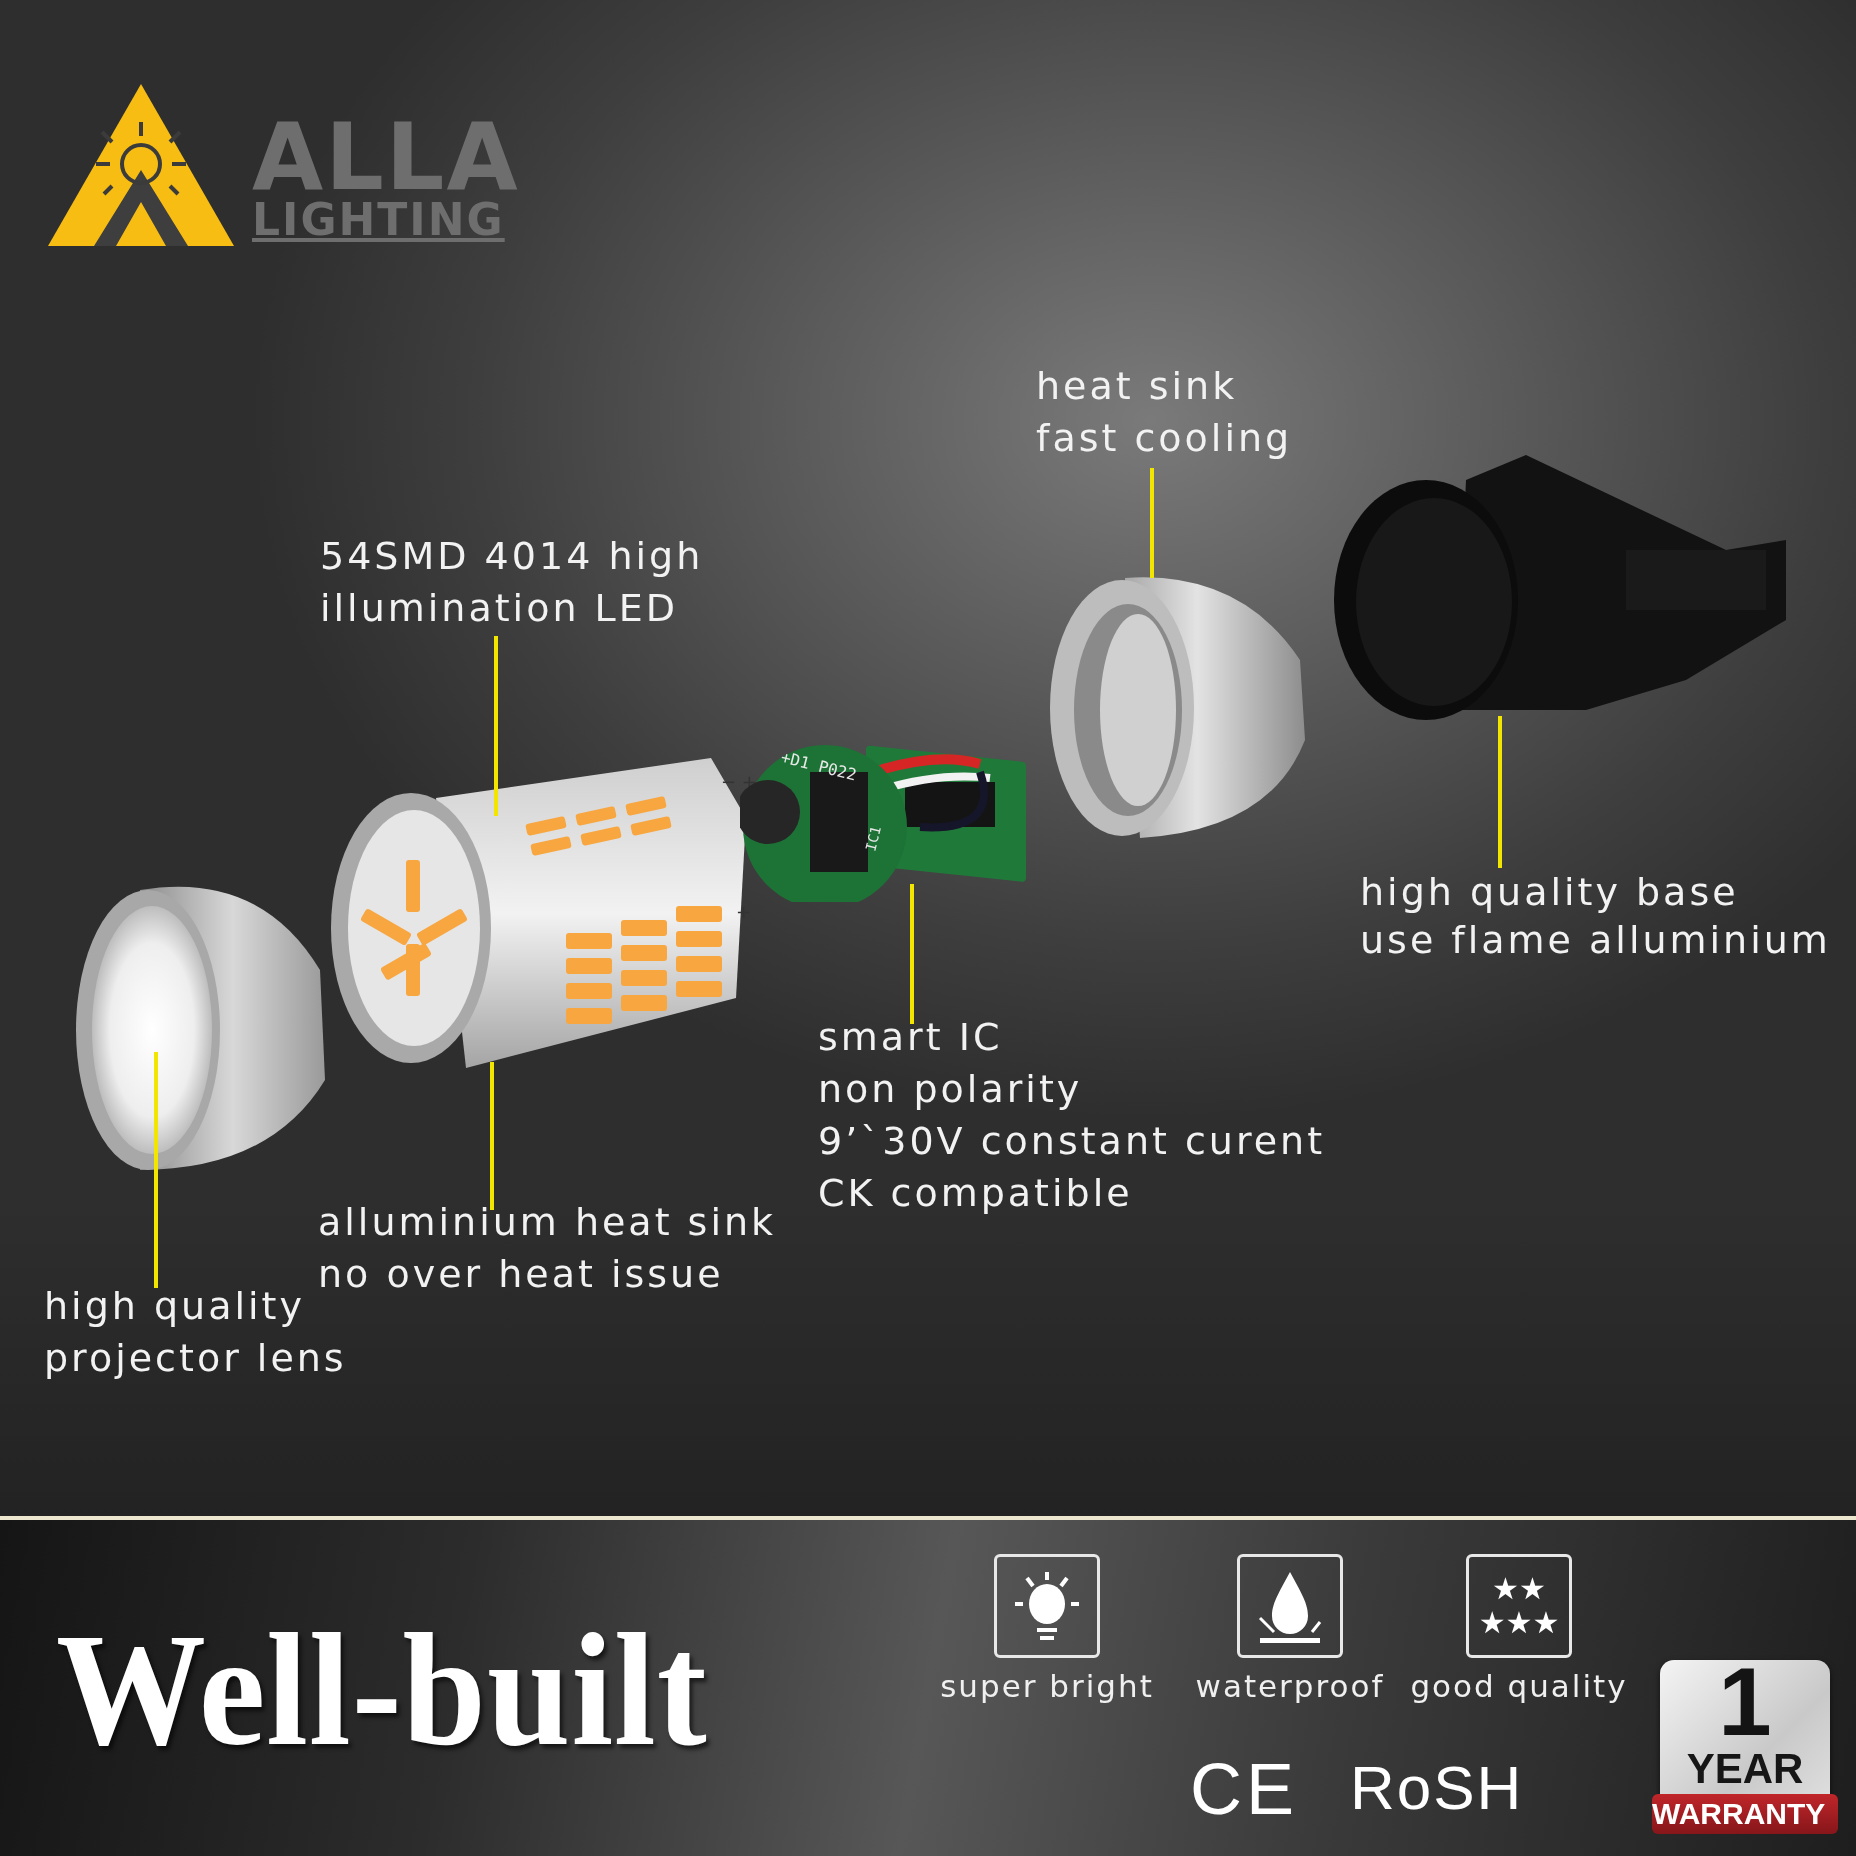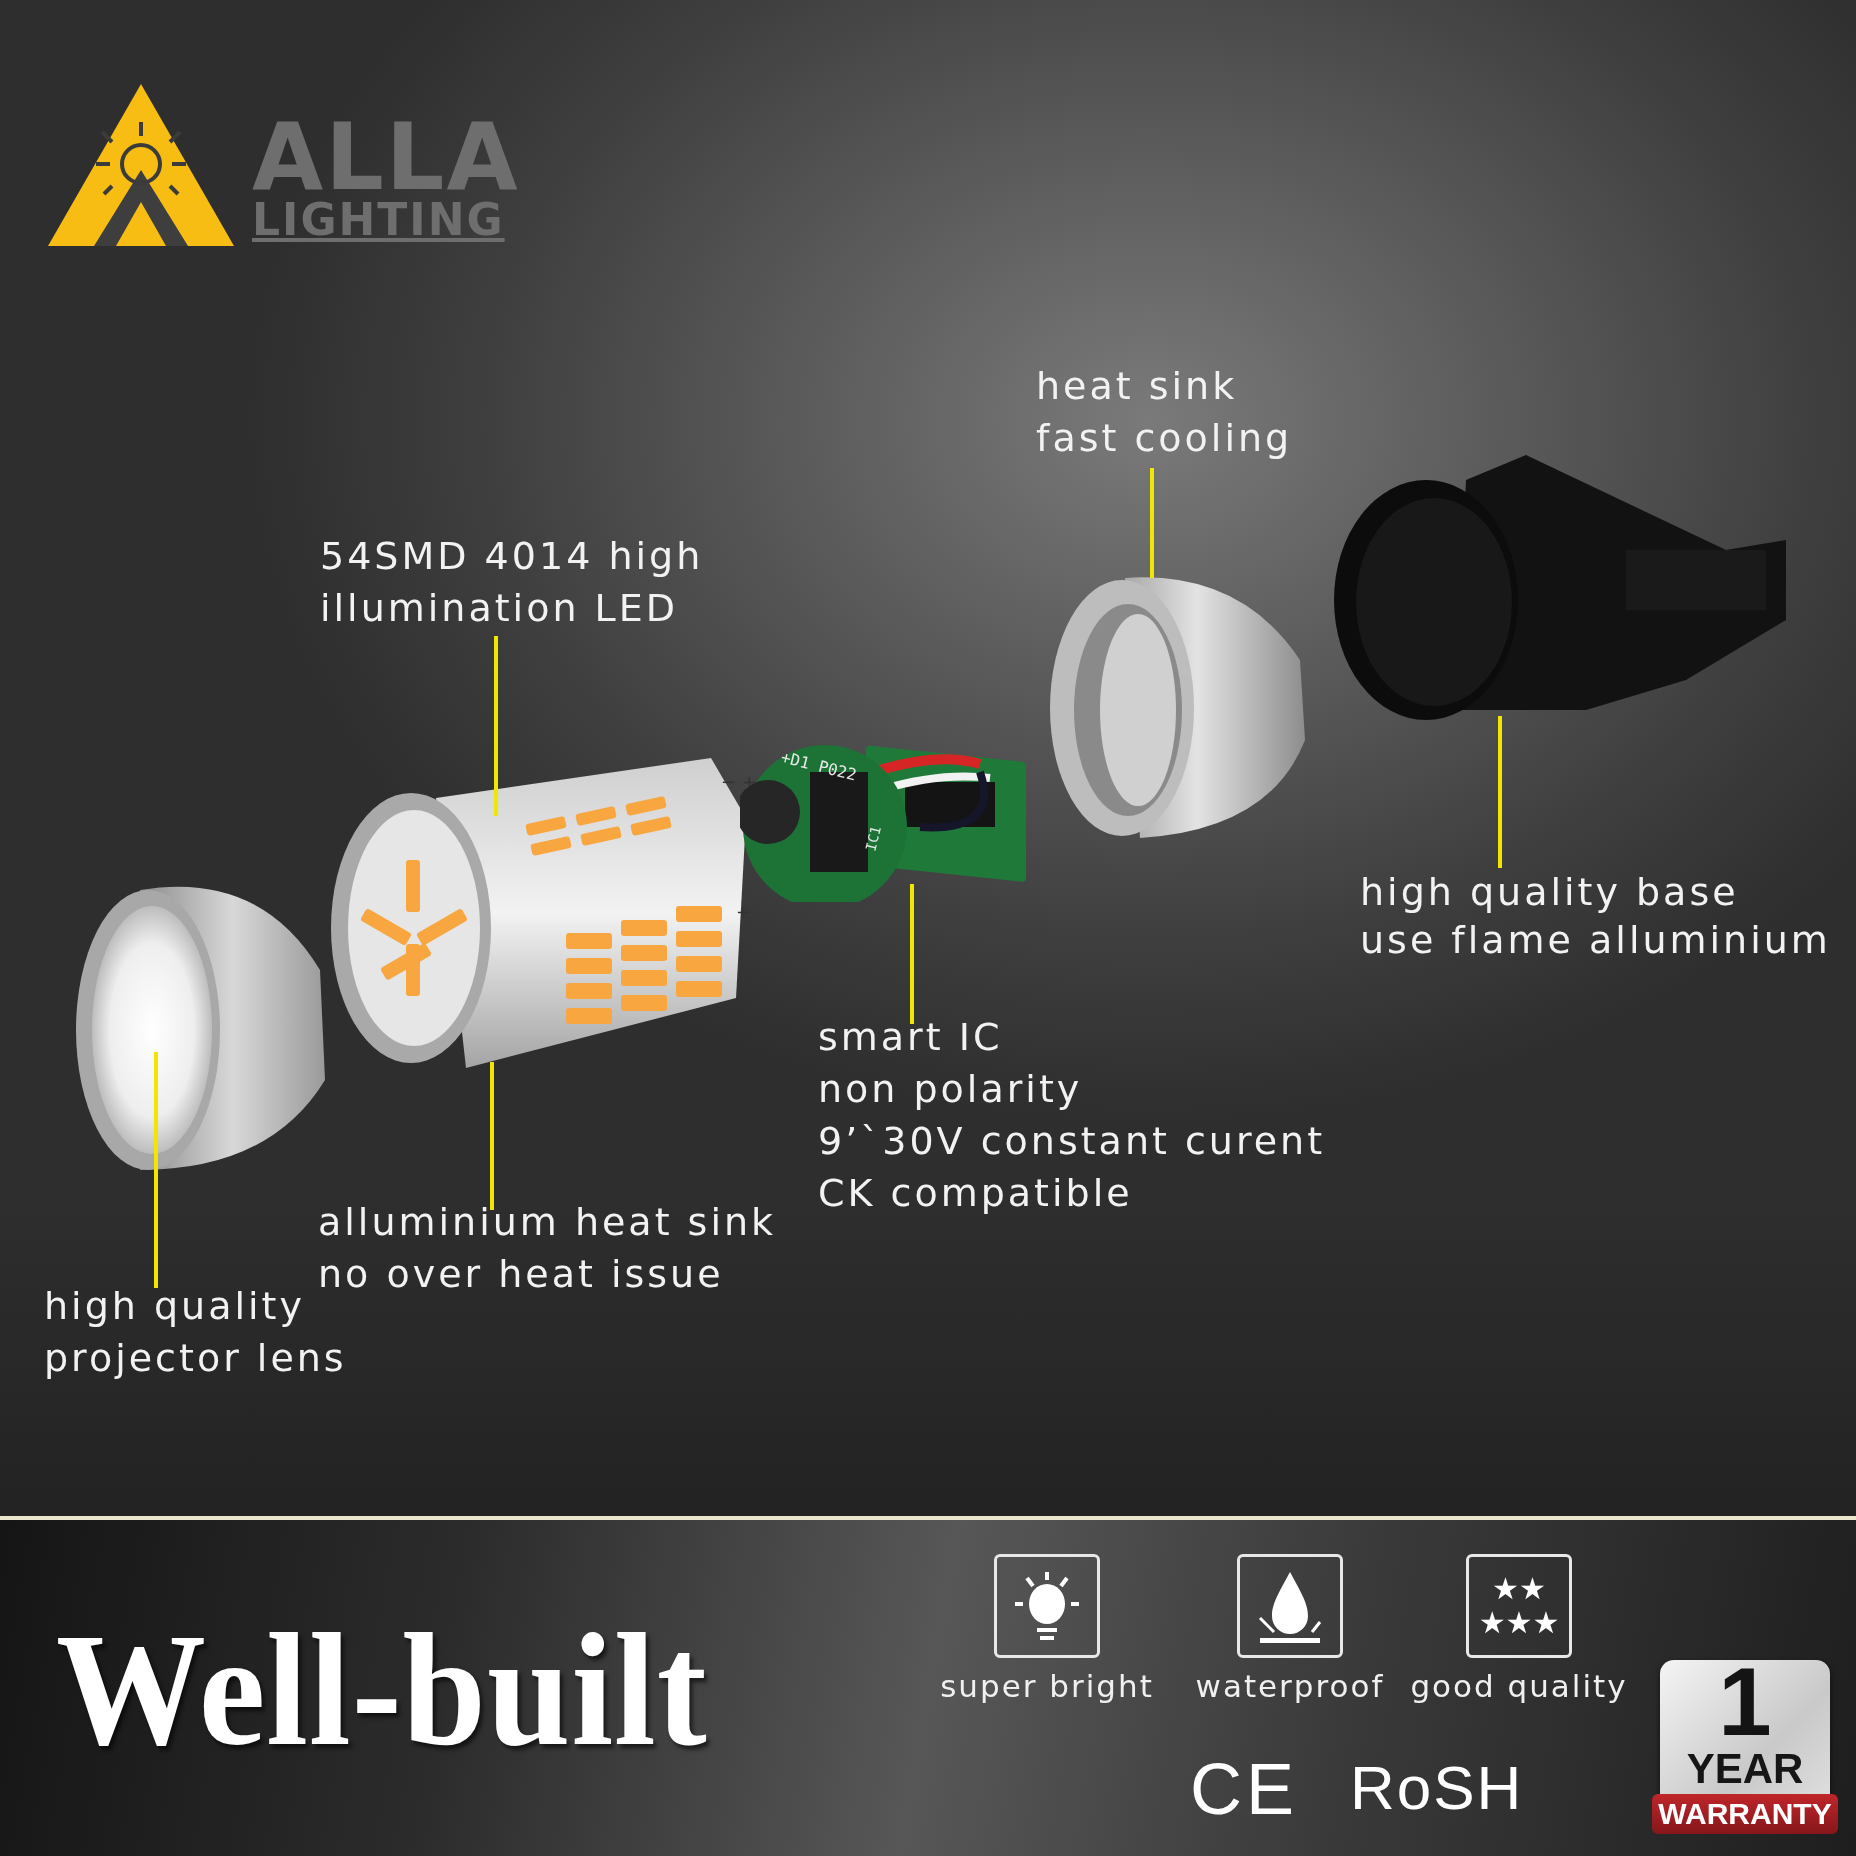--- a/index.html
+++ b/index.html
@@ -221,14 +221,14 @@
   <span>good quality</span>
 </div>
 
 <div class="cert" style="left:1190px;top:1748px;font-size:72px;font-weight:normal;letter-spacing:4px;">CE</div>
 <div class="cert" style="left:1350px;top:1752px;font-size:62px;letter-spacing:2px;">RoSH</div>
 
 <div class="warranty">
   <div style="position:absolute;left:8px;top:0;width:170px;height:160px;border-radius:14px;background:linear-gradient(135deg,#f4f4f4,#c9c9c9 60%,#e2e2e2);box-shadow:0 3px 6px rgba(0,0,0,0.6);"></div>
   <div style="position:absolute;left:8px;top:-6px;width:170px;text-align:center;font-family:'Liberation Sans',sans-serif;font-weight:bold;font-size:96px;color:#141414;line-height:1;">1</div>
   <div style="position:absolute;left:8px;top:88px;width:170px;text-align:center;font-family:'Liberation Sans',sans-serif;font-weight:bold;font-size:42px;color:#161616;line-height:1;">YEAR</div>
-  <div style="position:absolute;left:0;top:134px;width:186px;height:40px;border-radius:6px;background:linear-gradient(#c0262a,#86161a);color:#fff;text-align:center;font-family:'Liberation Sans',sans-serif;font-weight:bold;font-size:30px;line-height:40px;">WARRANTY</div>
+  <div style="position:absolute;left:0;top:134px;width:186px;height:40px;border-radius:6px;background:linear-gradient(#c0262a,#86161a);color:#fff;font-family:'Liberation Sans',sans-serif;font-weight:bold;font-size:30px;line-height:40px;">WARRANTY</div>
 </div>
 
 </body></html>

